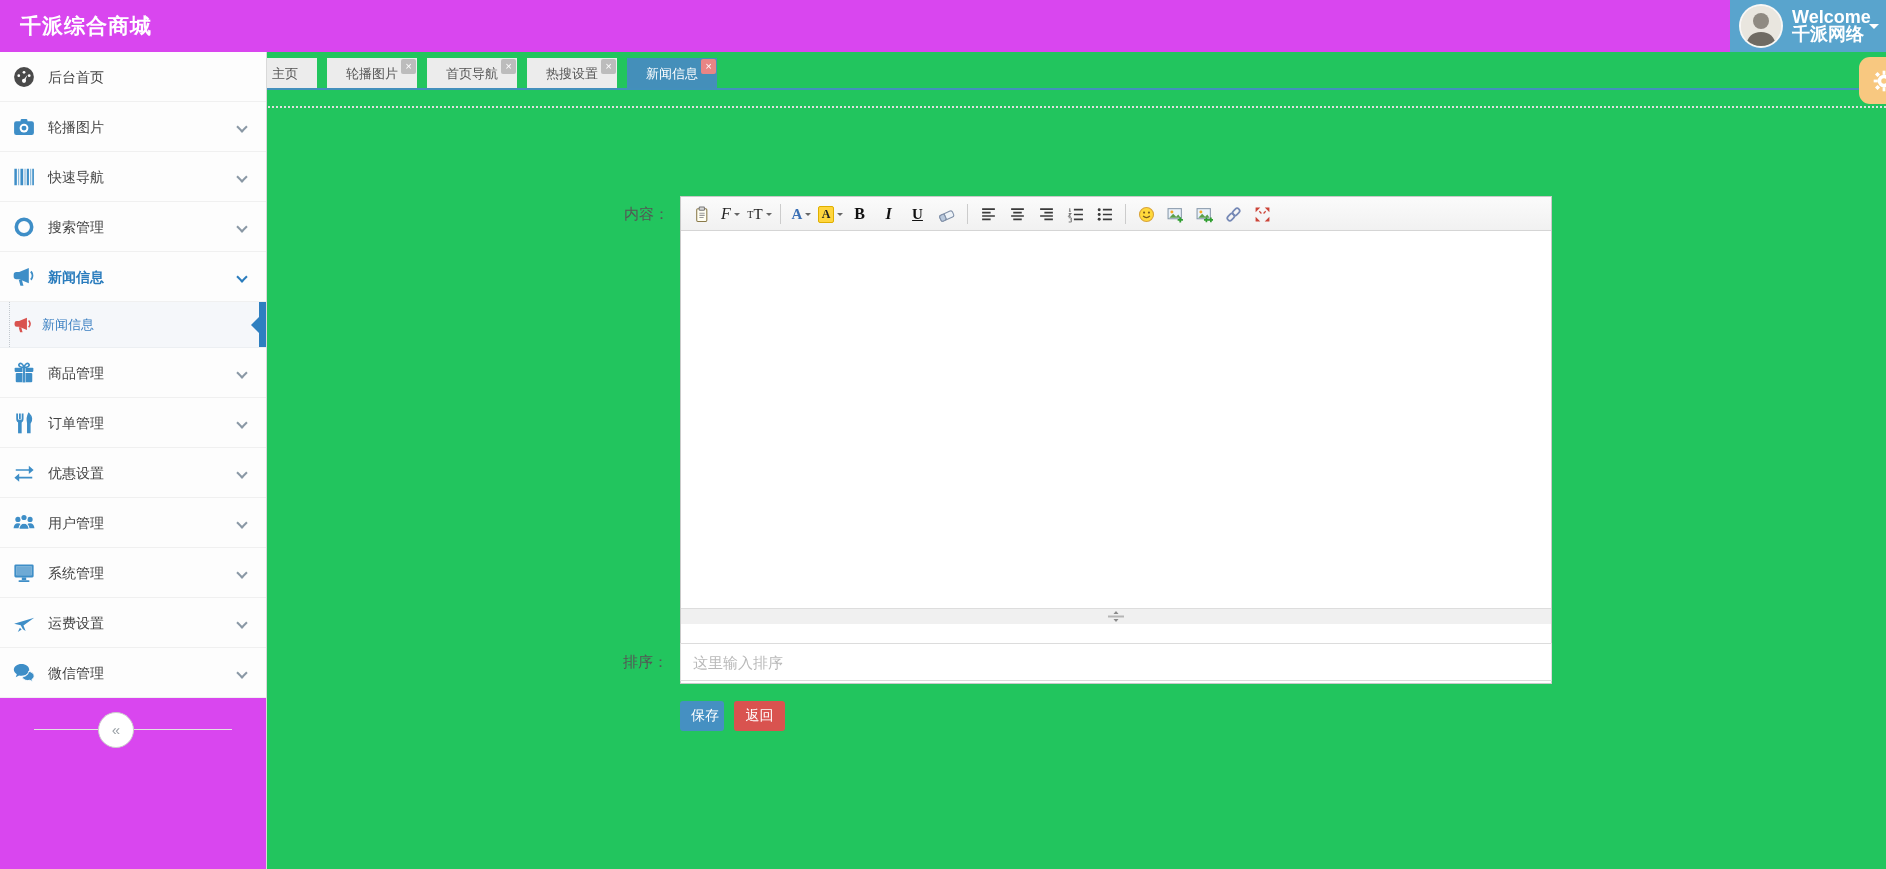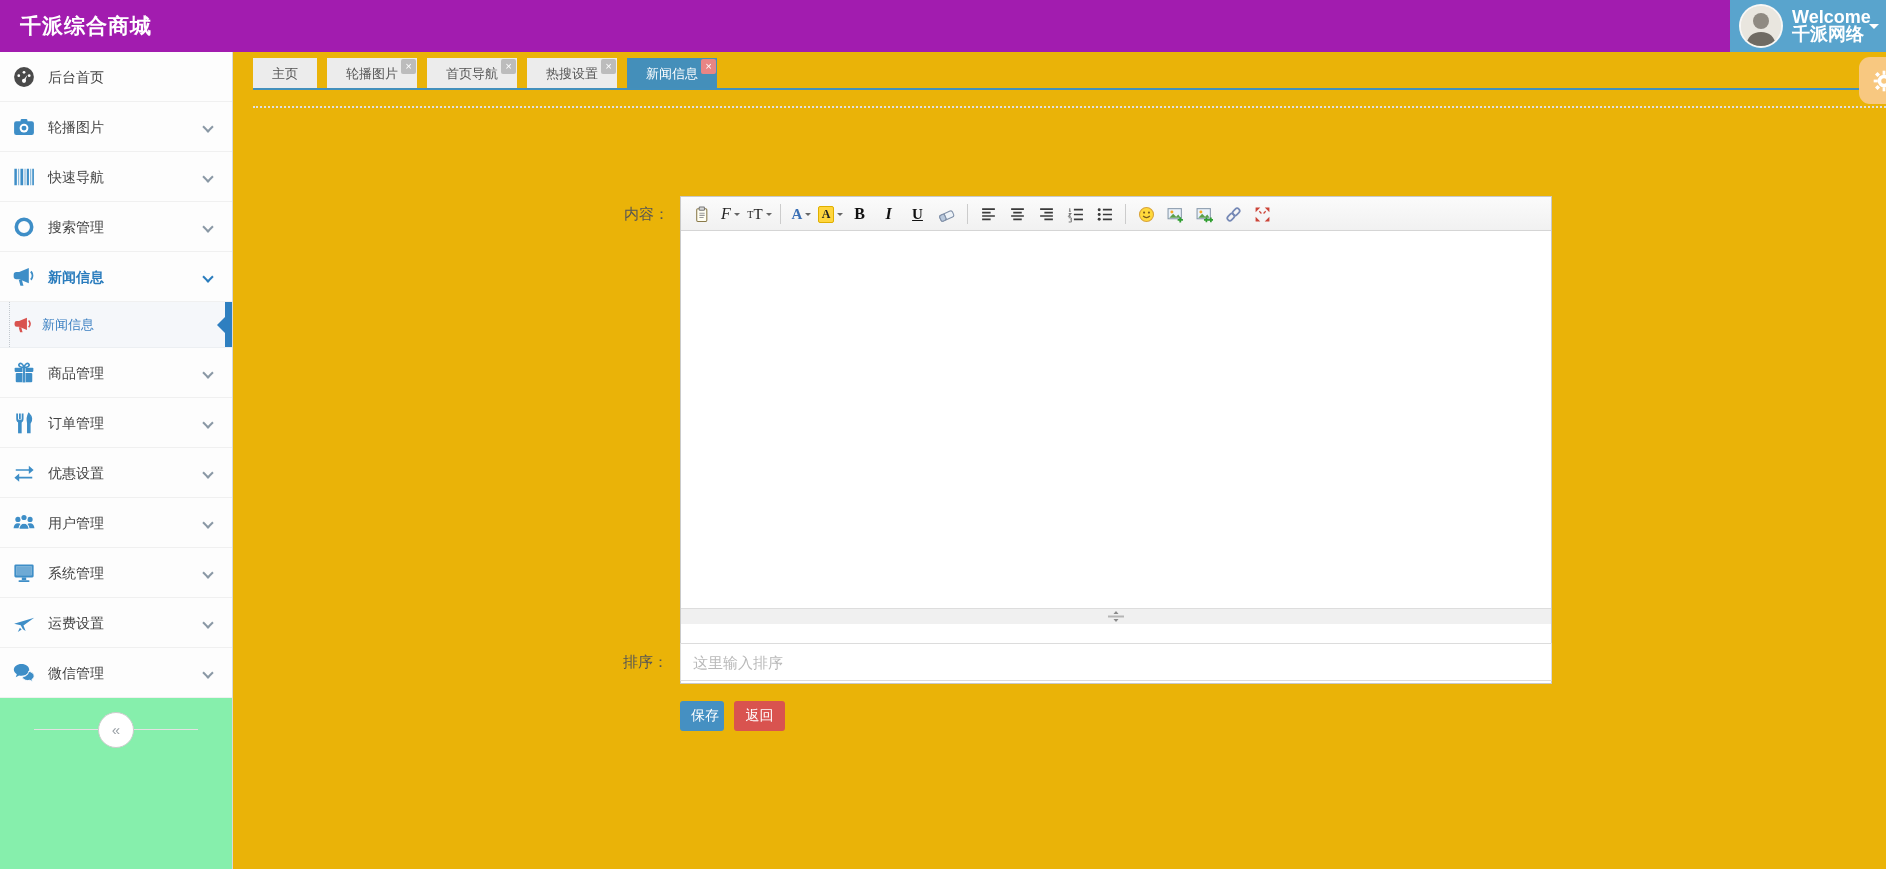--- a/index.html
+++ b/index.html
@@ -1,31 +1,31 @@
 <!DOCTYPE html>
 <html><head>
 <meta charset="utf-8">
 <style>
   * { margin:0; padding:0; box-sizing:border-box; }
   html,body { width:1886px; height:869px; overflow:hidden; background:#fff;
     font-family:"Liberation Sans","DejaVu Sans",sans-serif; }
 
   
-  .header { position:absolute; left:0; top:0; right:0; height:52px; background:#a21caf; z-index:30; }
+  .header { position:absolute; left:0; top:0; right:0; height:52px; background:#d946ef; z-index:30; }
   .header-title { position:absolute; left:20px; top:0; line-height:52px; color:#fff;
     font-size:21px; font-weight:bold; letter-spacing:1px; }
   .user-panel { position:absolute; right:0; top:0; width:156px; height:52px; background:#59a4cd; cursor:pointer; }
   .avatar { position:absolute; left:9px; top:4px; width:44px; height:44px; border-radius:50%;
     background:#e7e4de; border:2px solid rgba(255,255,255,.7); overflow:hidden; }
   .welcome { position:absolute; left:62px; top:9px; color:#fff; font-size:18px; font-weight:bold; line-height:17px; }
   .user-caret { position:absolute; right:7px; top:24px; width:0; height:0;
     border:5px solid transparent; border-top-color:#fff; }
 
   
-  .sidebar { position:absolute; left:0; top:52px; bottom:0; width:233px; background:#86efac;
+  .sidebar { position:absolute; left:0; top:52px; bottom:0; width:267px; background:#d946ef;
     border-right:1px solid #d9d9d9; z-index:20; }
   .side-item { position:relative; height:50px; border-bottom:1px solid #f0f0f0; background:#fdfdfd; cursor:pointer; }
   .side-item .ic { position:absolute; left:13px; top:14px; width:22px; height:22px; color:#3e8ec7; }
   .side-item .ic.dark { color:#4a4a4a; }
   .side-item .lbl { position:absolute; left:48px; top:0; line-height:50px; font-size:14px; color:#444; }
   .side-item.active .lbl { color:#2a7cbd; font-weight:bold; }
   .chev { position:absolute; right:20px; top:21px; width:8px; height:8px;
     border-right:2px solid #8a98a5; border-bottom:2px solid #8a98a5; transform:rotate(45deg); }
   .side-item.active .chev { border-color:#2a7cbd; }
   .sub-item { position:relative; height:46px; background:#f5f7fa; border-bottom:1px solid #eceff2; cursor:pointer; }
@@ -35,21 +35,21 @@
   .sub-marker { position:absolute; right:0; top:0; bottom:0; width:7px; background:#2e7fc0; }
   .sub-marker::before { content:""; position:absolute; right:7px; top:50%; margin-top:-8px;
     border:8px solid transparent; border-right-color:#2e7fc0; }
   .collapse-row { position:relative; height:62px; }
   .collapse-row .hline { position:absolute; left:34px; right:34px; top:31px; border-top:1px solid #e2e2e2; }
   .collapse-btn { position:absolute; left:98px; top:14px; width:36px; height:36px; border-radius:50%;
     background:#fff; border:1px solid #ccc; color:#9aa0a6; font-size:15px; line-height:33px;
     text-align:center; cursor:pointer; }
 
   
-  .main { position:absolute; left:233px; top:52px; right:0; bottom:0; background:#eab308; }
+  .main { position:absolute; left:233px; top:52px; right:0; bottom:0; background:#22c55e; }
   .tabbar { position:absolute; left:20px; right:0; top:6px; height:32px; white-space:nowrap; }
   .tabline { position:absolute; left:20px; right:0; top:36px; height:2px; background:#4390bc; }
   .tab { position:relative; display:inline-block; height:32px; line-height:32px; padding:0 19px;
     margin-right:10px; background:#ececec; color:#555; font-size:13px; cursor:pointer; vertical-align:top; }
   .tab.active { background:#448fba; color:#fff; }
   .tab-close { position:absolute; top:1px; right:1px; width:15px; height:15px; background:#bcbcbc;
     color:#fff; font-size:11px; line-height:14px; text-align:center; border-radius:2px; cursor:pointer; }
   .tab.active .tab-close { background:#e88585; }
   .settings-tab { position:absolute; right:0; top:5px; width:27px; height:47px; background:#f8c880;
     border-radius:11px 0 0 11px; overflow:hidden; cursor:pointer; z-index:5; }

